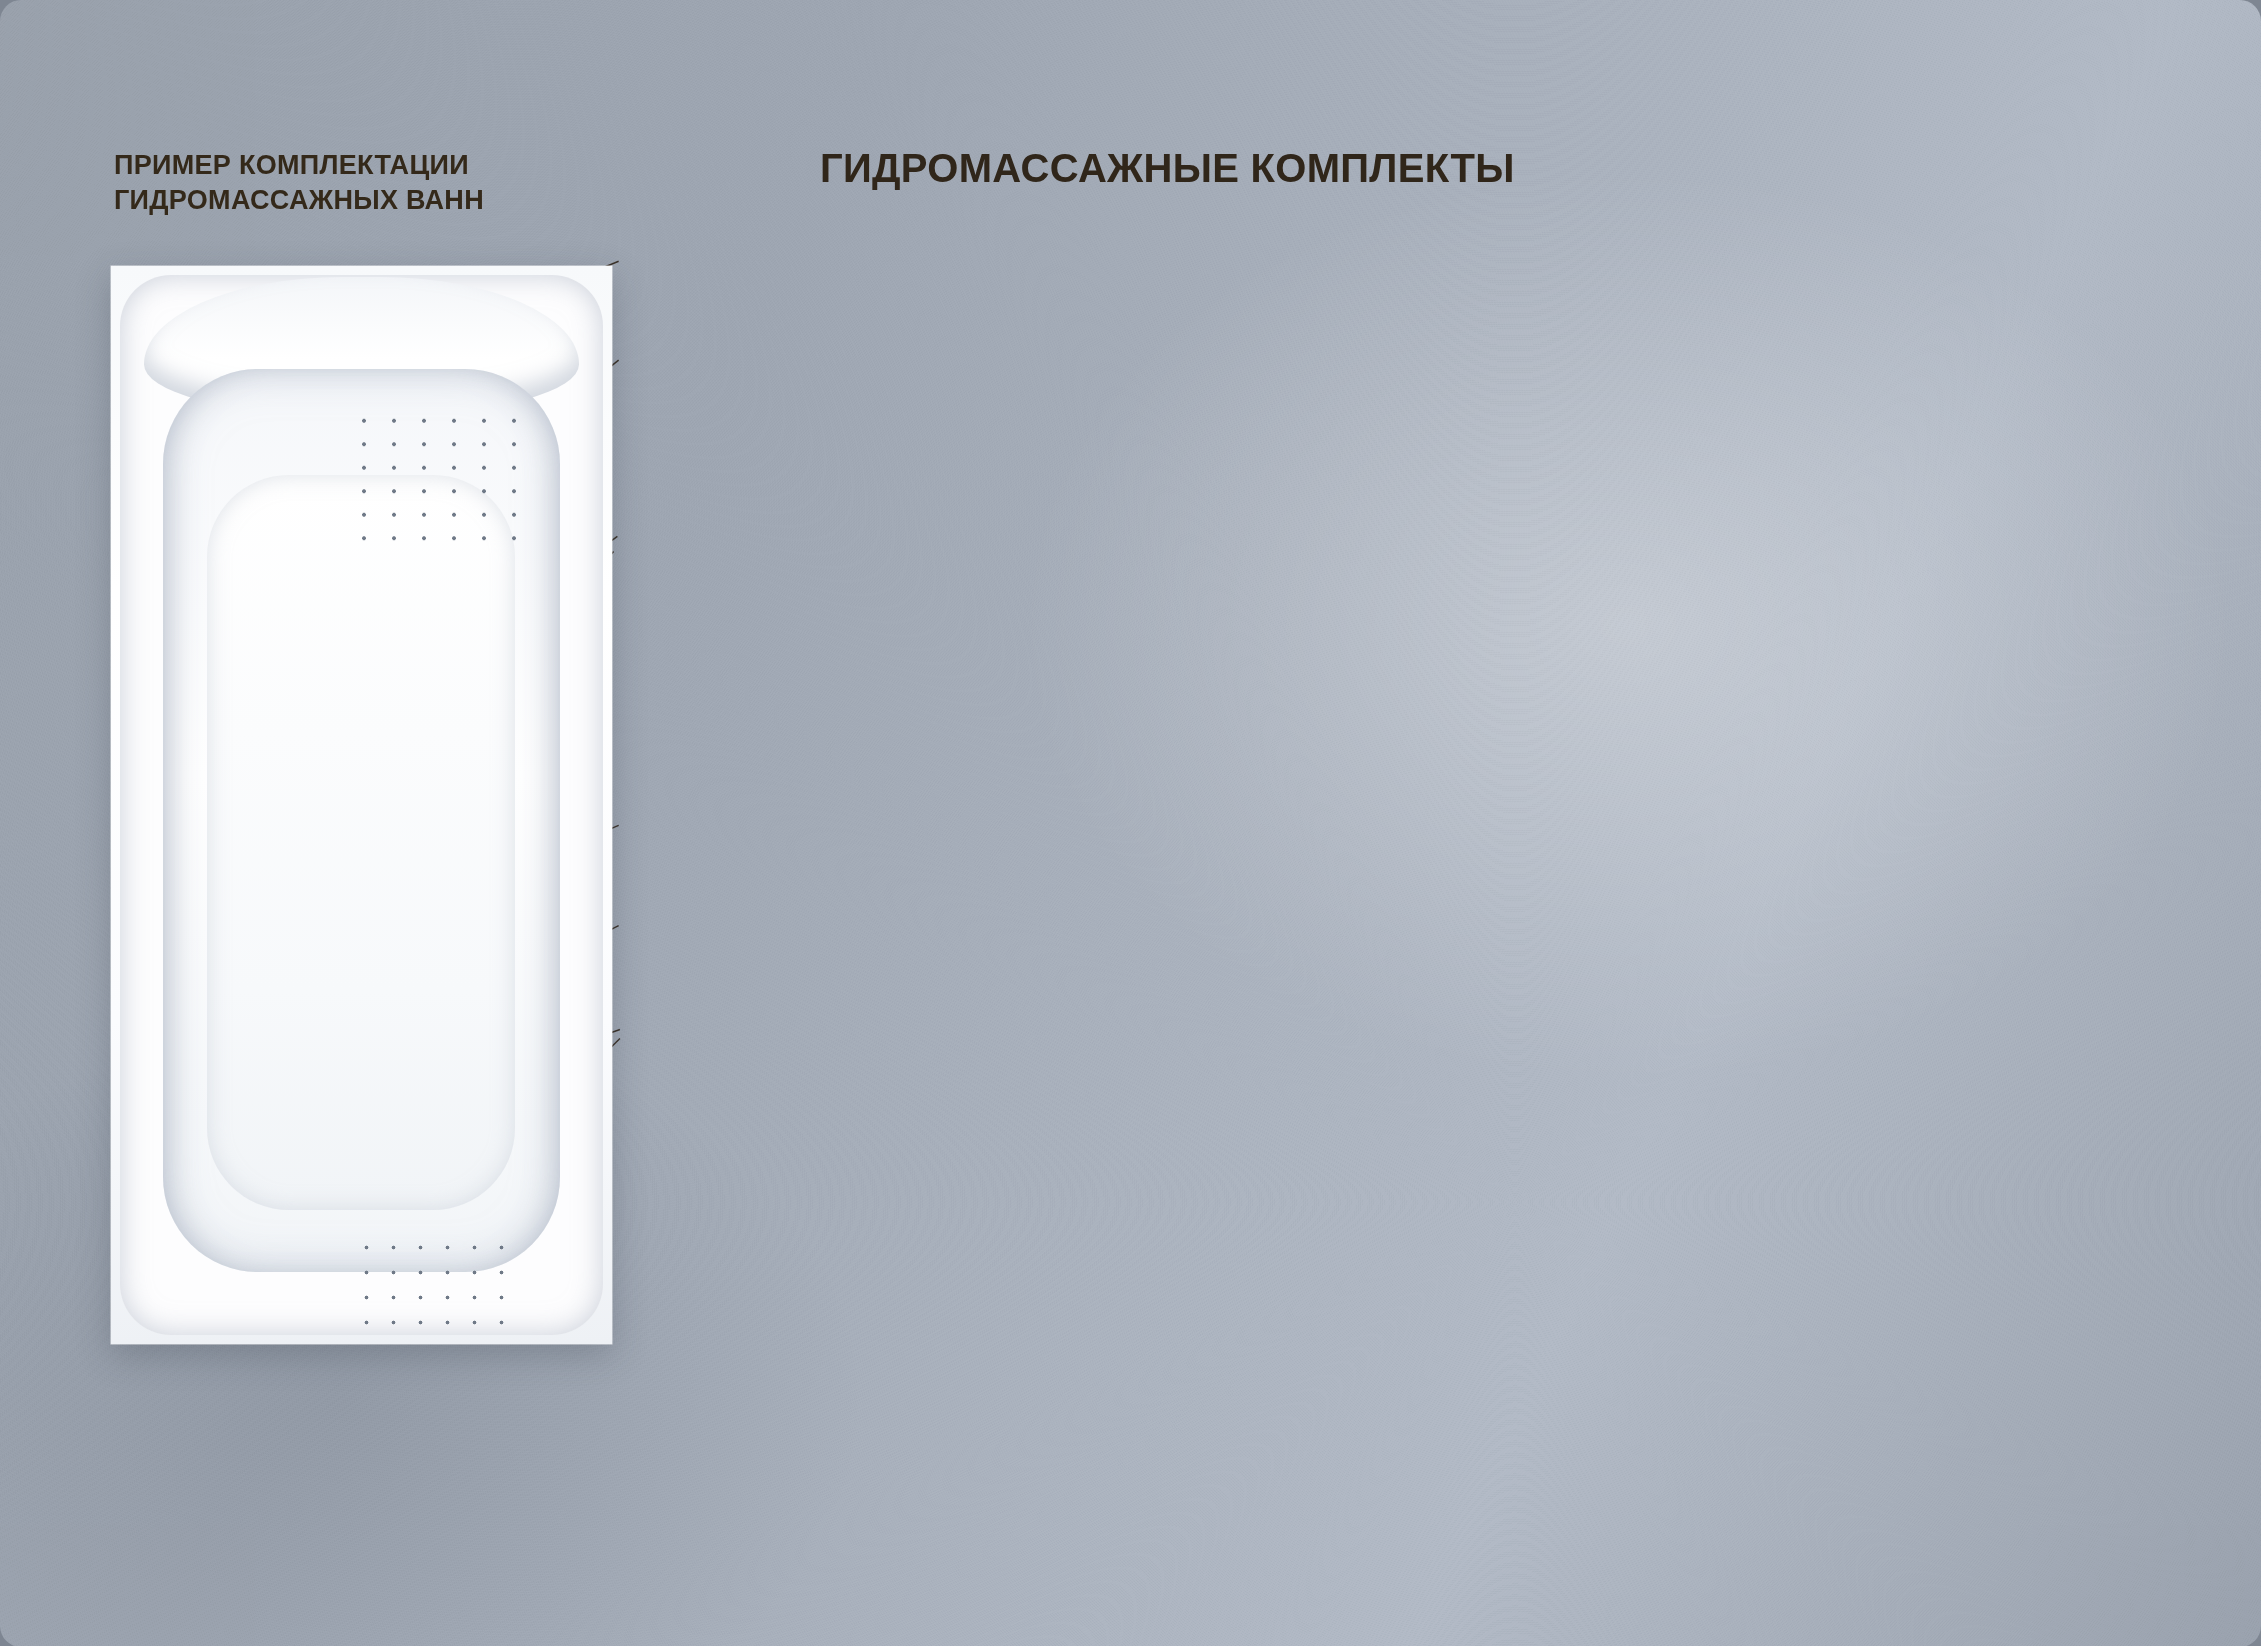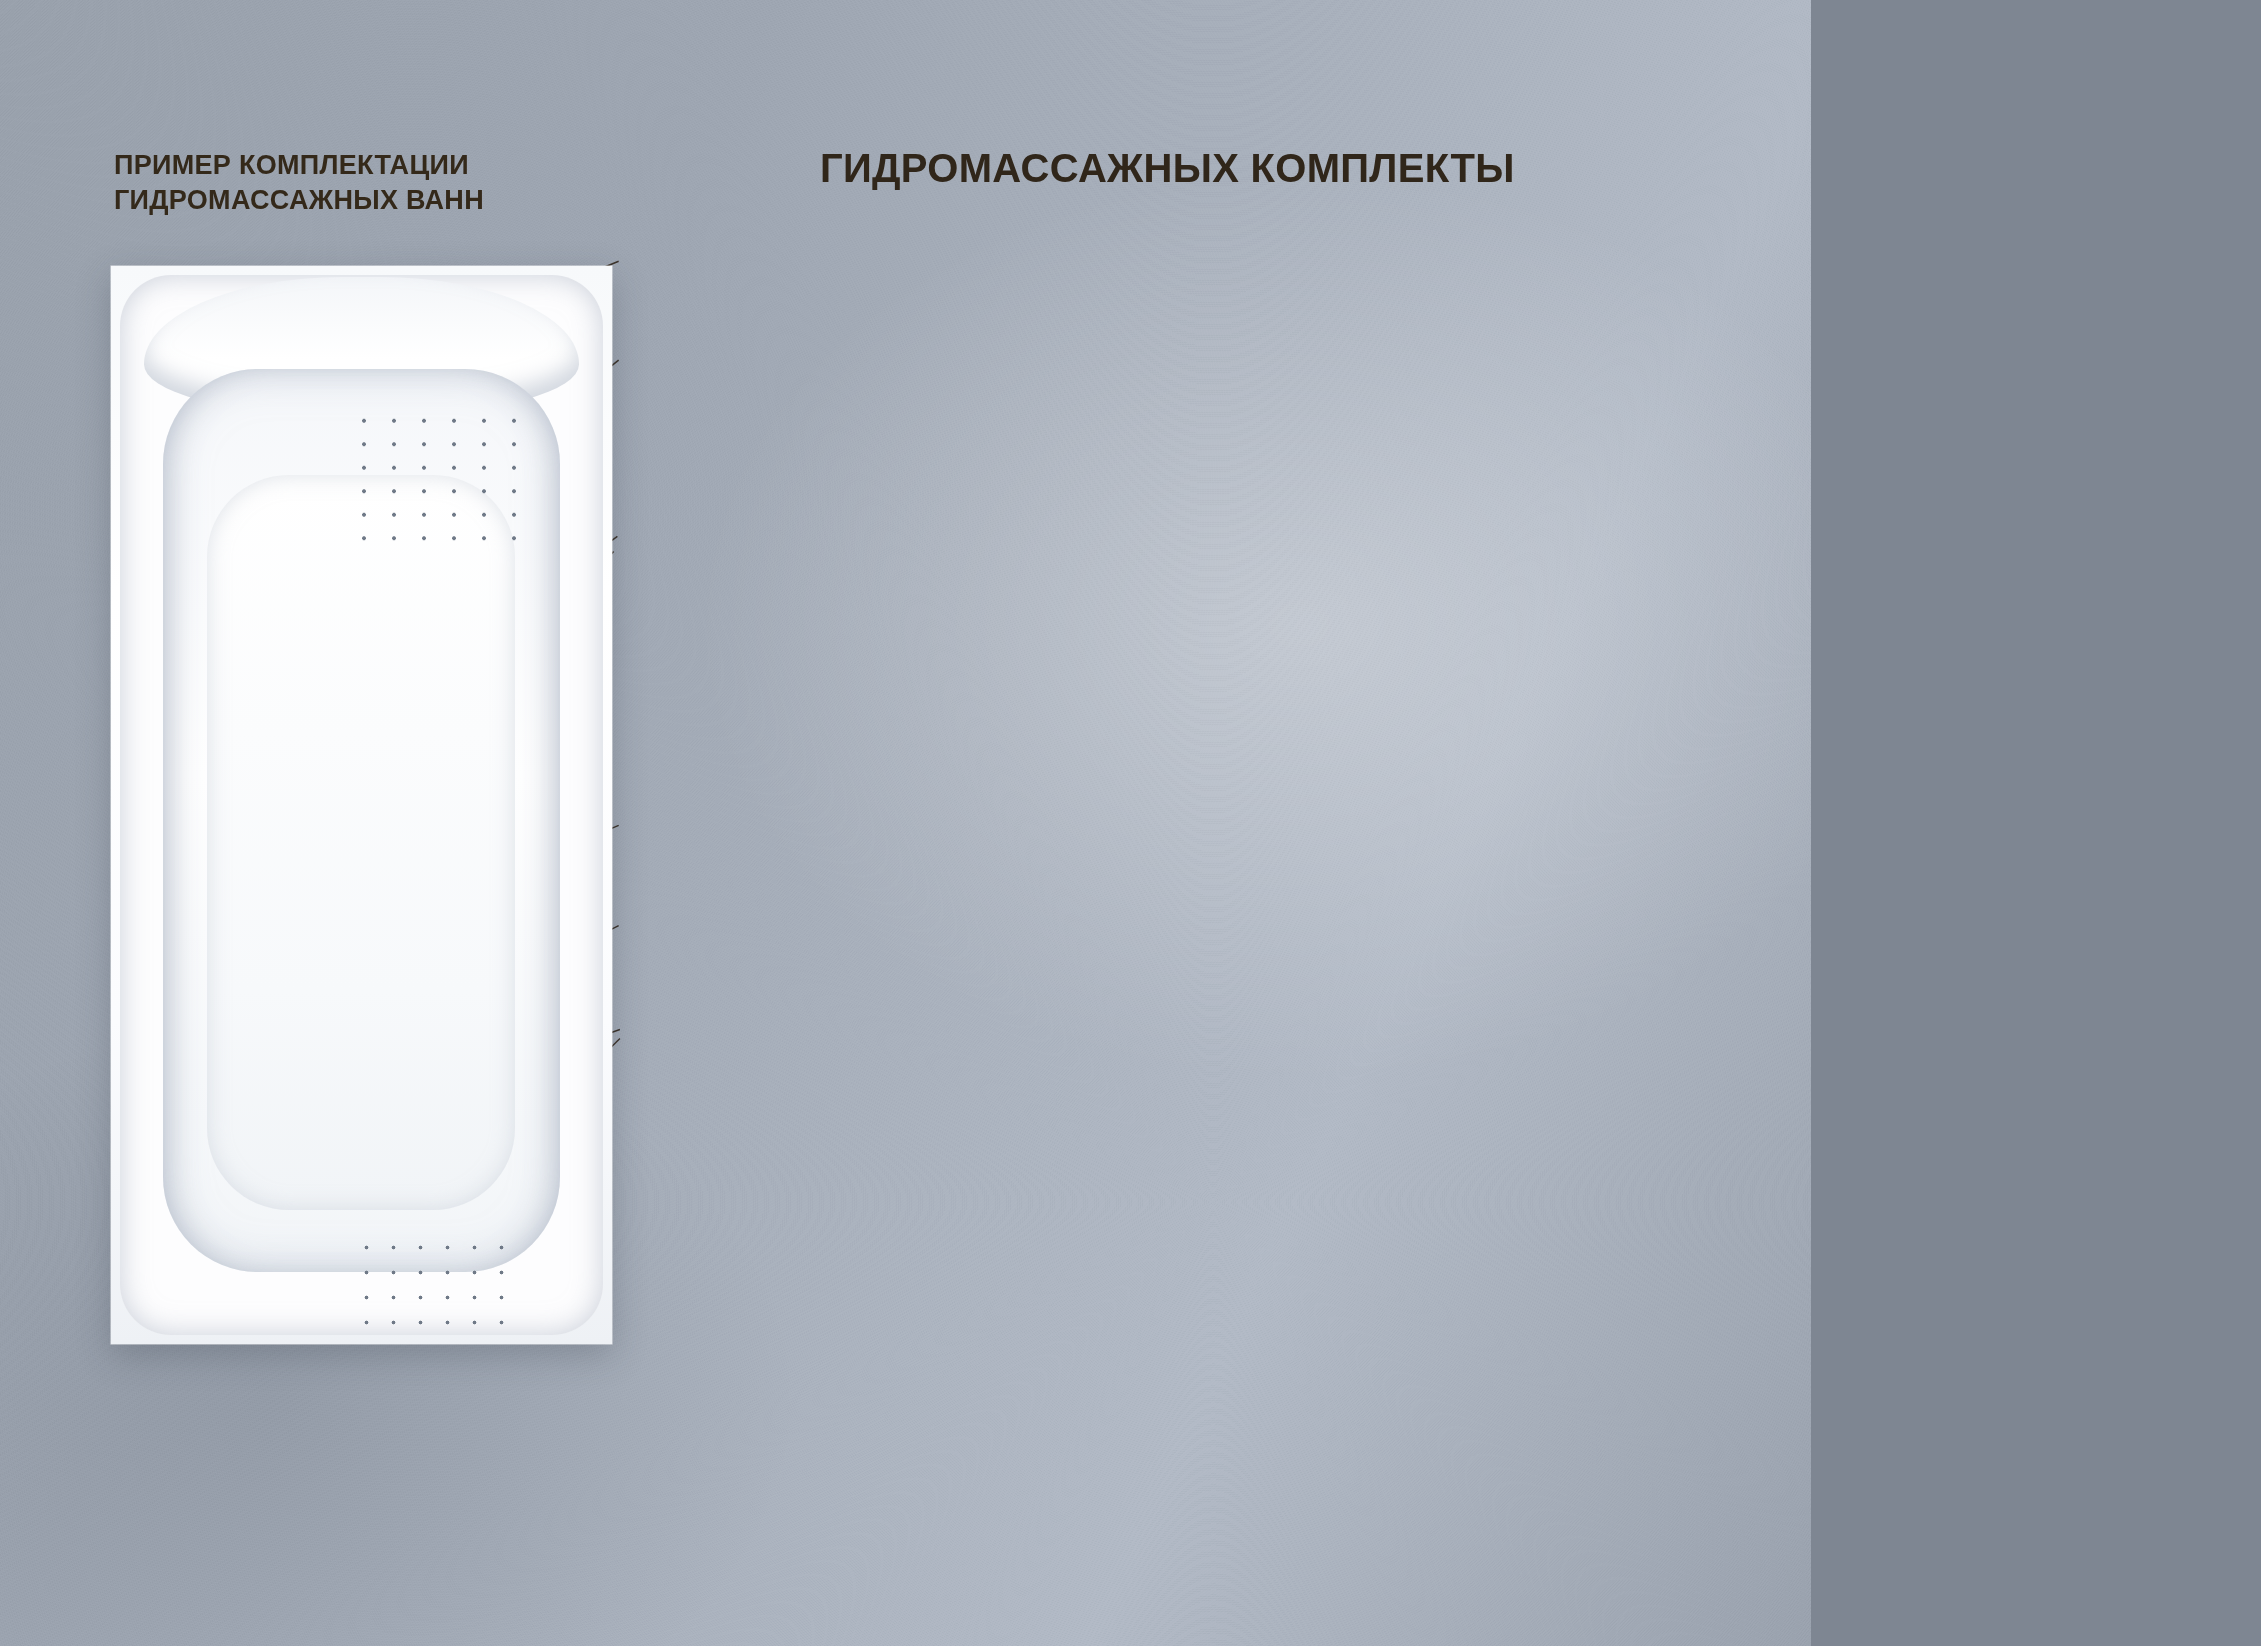--- a/index.html
+++ b/index.html
@@ -1,22 +1,23 @@
 <!DOCTYPE html>
 <html style="font-size:10px"><head>
 <meta charset="utf-8">
 <style>
   html,body{margin:0;padding:0;background:#7e8692;}
   .page{
-    position:relative;width:1811px;height:1647px;overflow:hidden;
+    position:relative;width:2261px;height:1647px;overflow:hidden;
     font-family:"Liberation Sans", sans-serif;
     background:
       radial-gradient(1014px 761px at 72% 38%, rgba(255,255,255,.28), rgba(255,255,255,0) 60%),
       radial-gradient(888px 634px at 15% 85%, rgba(30,38,50,.10), rgba(0,0,0,0) 60%),
       linear-gradient(115deg,#99a1ac 0%,#9ea6b2 30%,#aab2be 55%,#b2bac6 72%,#9aa2ae 100%);
+    border-radius: 21px;
   }
   .page::before{
     content:"";position:absolute;inset:0;pointer-events:none;opacity:.5;
     background-image:
       repeating-radial-gradient(circle at 23% 31%, rgba(255,255,255,.045) 0 1px, rgba(0,0,0,0) 1px 2.5px),
       repeating-radial-gradient(circle at 67% 73%, rgba(40,48,60,.05) 0 0.6px, rgba(0,0,0,0) 0.6px 2.2px);
   }
   
   .left-heading{position:absolute;left:114px;top:126px;width:482px;
     font-size:27px;font-weight:bold;line-height:1.27;color:#34291a;letter-spacing:0.3px;}
@@ -64,21 +65,21 @@
     background:#1d1e22;border-radius:50% 50% 50% 4%;transform:rotate(38deg);}
   .callout-lines{position:absolute;left:0;top:0;z-index:5;pointer-events:none;}
 </style>
 </head>
 <body>
 
 <div class="page">
 
   <h2 class="left-heading">ПРИМЕР КОМПЛЕКТАЦИИ
 ГИДРОМАССАЖНЫХ ВАНН</h2>
-  <h1 class="main-title">ГИДРОМАССАЖНЫХ КОМПЛЕКТЫ</h1>
+  <h1 class="main-title">ГИДРОМАССАЖНЫЕ КОМПЛЕКТЫ</h1>
 
   
   <div class="bath-photo">
     <div class="rim"></div>
     <div class="headrest"></div>
     <div class="basin"></div>
     <div class="floor"></div>
     <div class="nano-dots nd-top"></div>
     <div class="nano-dots nd-bottom"></div>
     <div id="photo-fittings">

